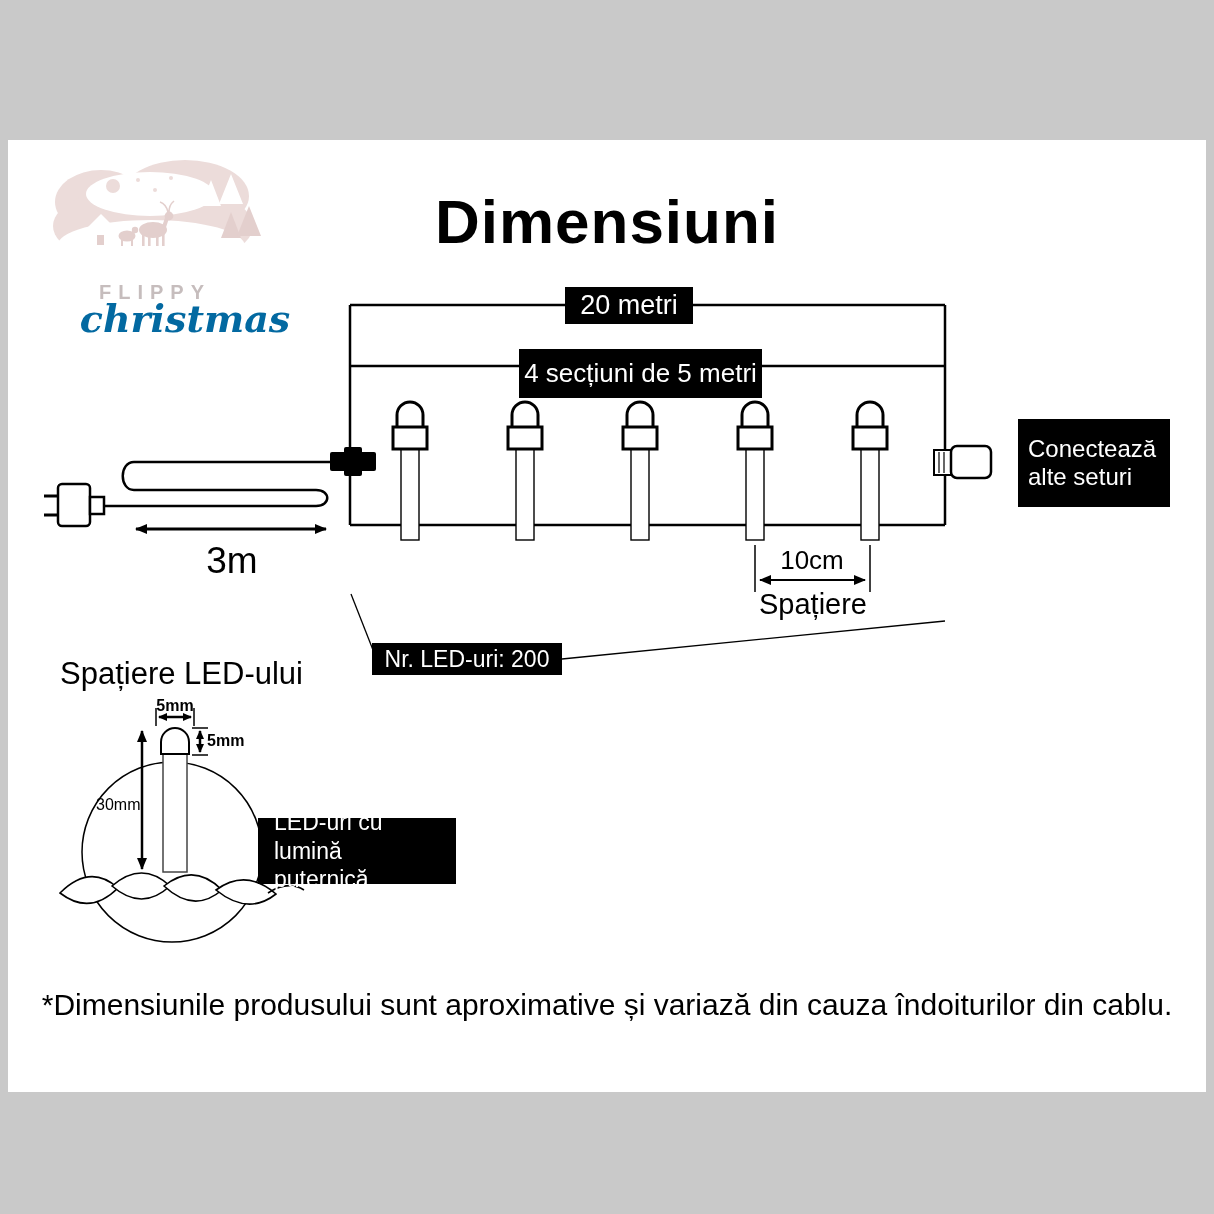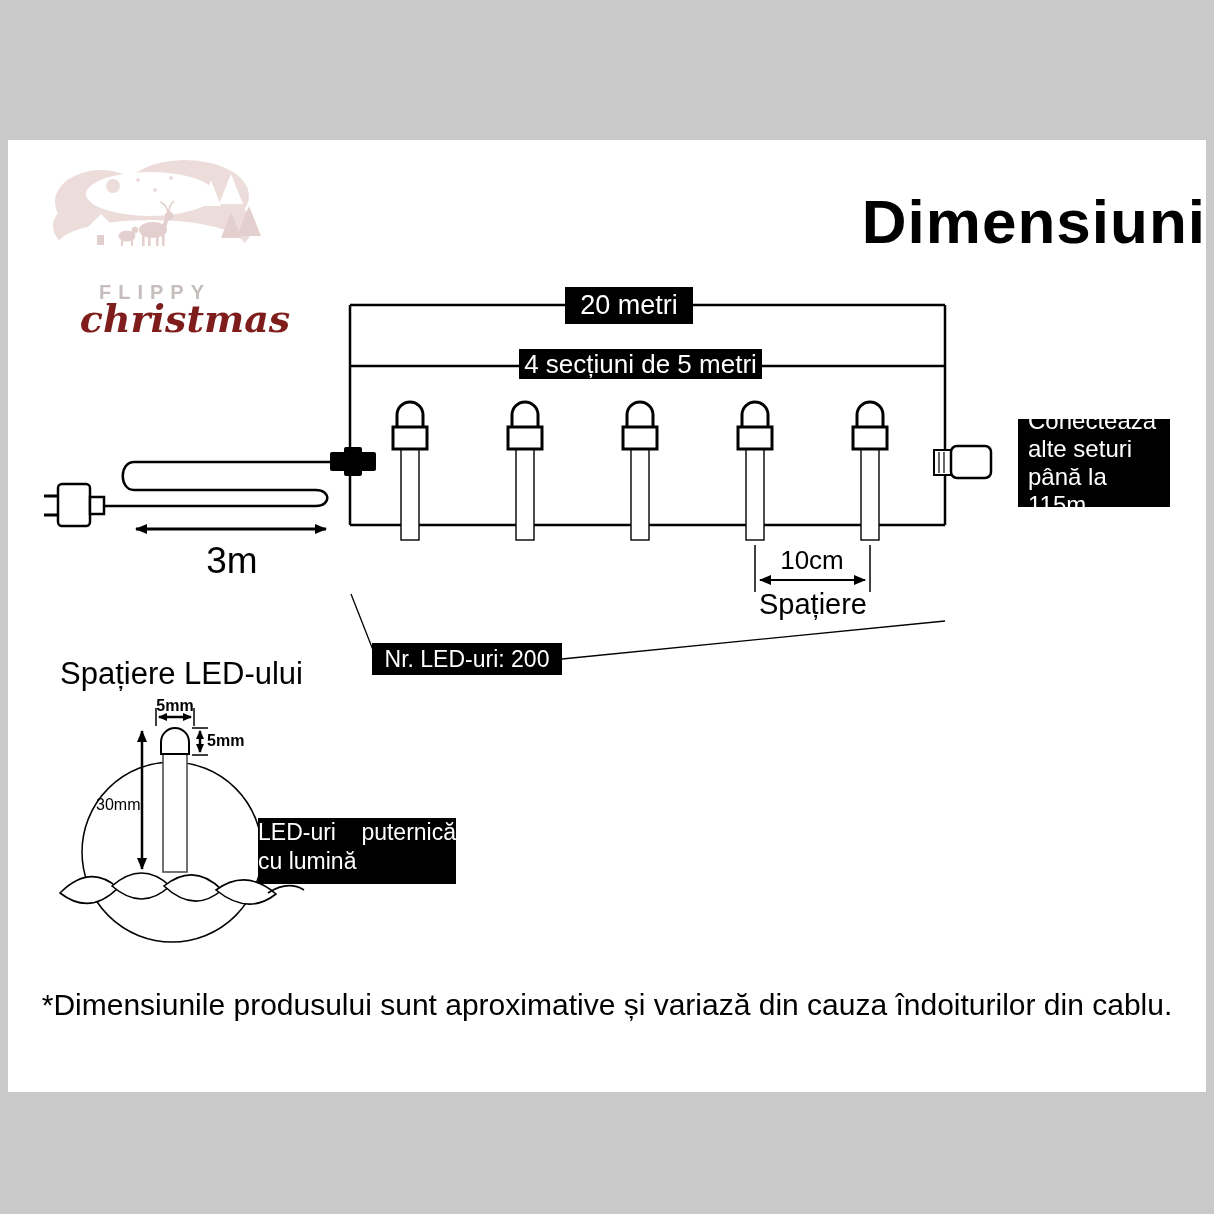--- a/index.html
+++ b/index.html
@@ -1,40 +1,40 @@
 <!DOCTYPE html>
 <html><head>
 <meta charset="utf-8">
 <style>
   html,body{margin:0;padding:0;}
   body{width:1214px;height:1214px;position:relative;background:#c9c9c9;
        font-family:"Liberation Sans",sans-serif;color:#000;overflow:hidden;}
   .abs{position:absolute;}
   .content-bg{left:8px;top:140px;width:1198px;height:952px;background:#fff;}
   svg.overlay{left:0;top:0;pointer-events:none;}
-  .title{left:8px;top:186px;width:1198px;text-align:right;font-size:62px;font-weight:700;letter-spacing:1px;}
+  .title{left:8px;top:186px;width:1198px;text-align:center;font-size:62px;font-weight:700;letter-spacing:1px;}
   .box{background:#000;color:#fff;display:flex;align-items:center;justify-content:center;text-align:center;}
   .box-20m{left:565px;top:287px;width:128px;height:37px;font-size:27px;}
-  .box-sections{left:519px;top:349px;width:243px;height:30px;font-size:26px;}
+  .box-sections{left:519px;top:349px;width:243px;height:49px;font-size:26px;}
   .box-nrled{left:372px;top:643px;width:190px;height:32px;font-size:23px;}
   .box-connect{left:1018px;top:419px;width:152px;height:88px;font-size:24px;flex-direction:column;
                align-items:flex-start;padding-left:10px;box-sizing:border-box;line-height:1.16;text-align:left;}
-  .box-lednote{left:258px;top:818px;width:198px;height:66px;font-size:23px;flex-direction:row;
-               align-items:flex-start;justify-content:center;padding-left:0;box-sizing:border-box;line-height:1.25;text-align:left;}
+  .box-lednote{left:258px;top:818px;width:198px;height:66px;font-size:23px;flex-direction:column;
+               align-items:flex-start;justify-content:center;padding-left:16px;box-sizing:border-box;line-height:1.25;text-align:left;}
   .label-3m{left:150px;top:540px;width:164px;text-align:center;font-size:37px;}
   .label-10cm{left:752px;top:545px;width:120px;text-align:center;font-size:26px;}
   .label-spatiere{left:732px;top:588px;width:162px;text-align:center;font-size:29px;}
   .label-marimea{left:60px;top:656px;font-size:31px;}
   .label-5mm-top{left:135px;top:697px;width:80px;text-align:center;font-size:16px;font-weight:700;}
   .label-5mm-side{left:207px;top:732px;font-size:16px;font-weight:700;}
   .label-30mm{left:96px;top:796px;font-size:16px;}
   .footnote{left:8px;top:988px;width:1198px;text-align:center;font-size:30px;}
   .logo-flippy{left:55px;top:281px;width:200px;text-align:center;font-size:20px;letter-spacing:7px;
                color:#c6bdbd;font-weight:600;}
-  .logo-christmas{left:75px;top:296px;width:220px;text-align:center;font-size:38px;color:#7f1d1d;
+  .logo-christmas{left:75px;top:296px;width:220px;text-align:center;font-size:38px;color:#0369a1;
                   font-family:"DejaVu Serif",serif;font-style:italic;font-weight:700;}
 </style>
 </head>
 <body>
 
 <div class="abs content-bg"></div>
 
 <svg class="abs overlay" width="1214" height="1214" viewBox="0 0 1214 1214">
   <defs>
     <marker id="ah" viewBox="0 0 12 10" markerWidth="12" markerHeight="10" refX="11" refY="5" orient="auto-start-reverse" markerUnits="userSpaceOnUse">
@@ -190,21 +190,20 @@
 <div class="abs logo-flippy">FLIPPY</div>
 <div class="abs logo-christmas">christmas</div>
 
 <div class="abs box box-20m">20 metri</div>
 <div class="abs box box-sections">4 secțiuni de 5 metri</div>
 <div class="abs box box-nrled">Nr. LED-uri: 200</div>
 
 <div class="abs box box-connect">
   <span>Conectează</span>
   <span>alte seturi</span>
-  <span>până la 115m</span>
 </div>
 
 <div class="abs label-3m">3m</div>
 <div class="abs label-10cm">10cm</div>
 <div class="abs label-spatiere">Spațiere</div>
 
 <div class="abs label-marimea">Spațiere LED-ului</div>
 <div class="abs label-5mm-top">5mm</div>
 <div class="abs label-5mm-side">5mm</div>
 <div class="abs label-30mm">30mm</div>

